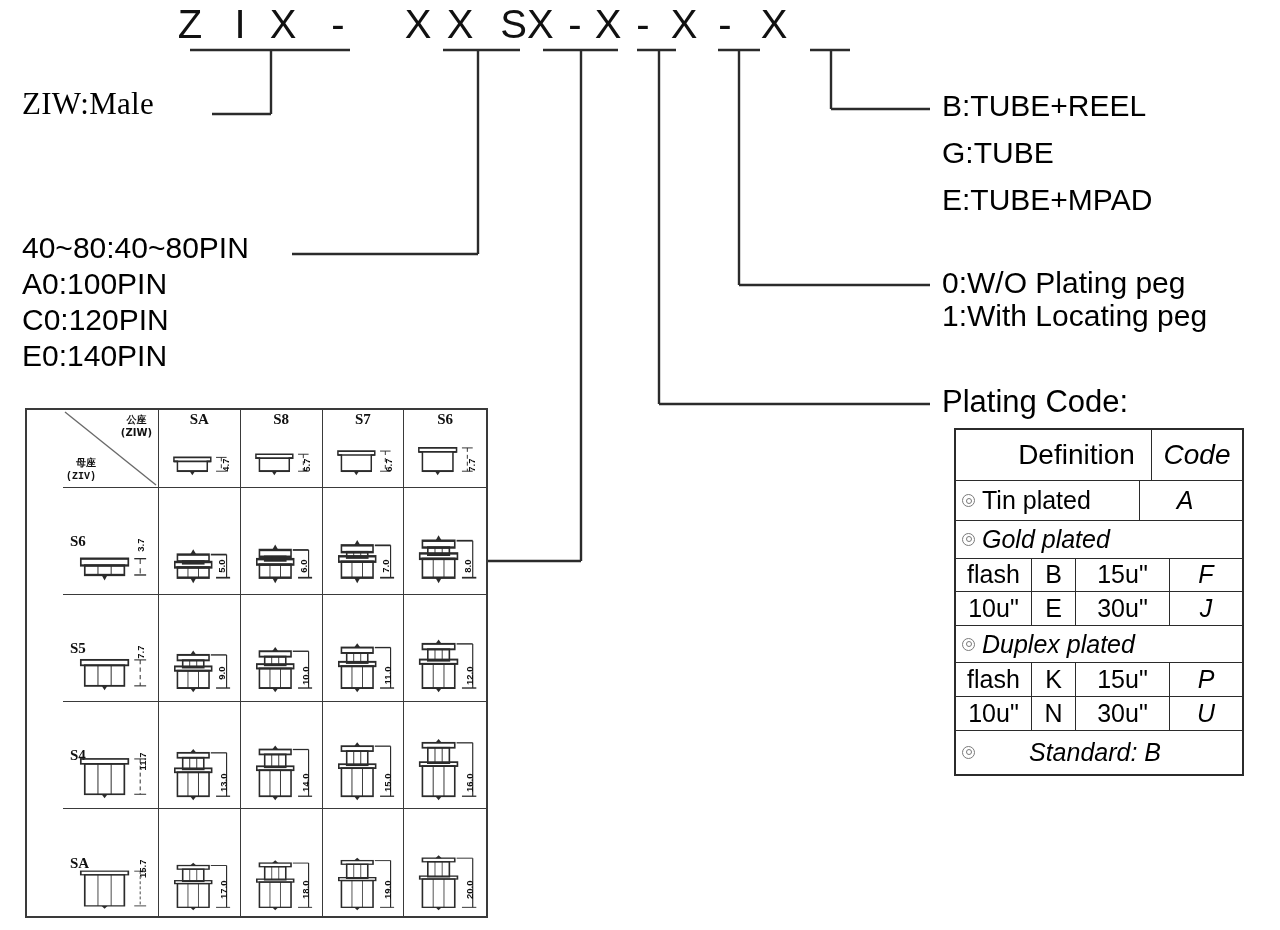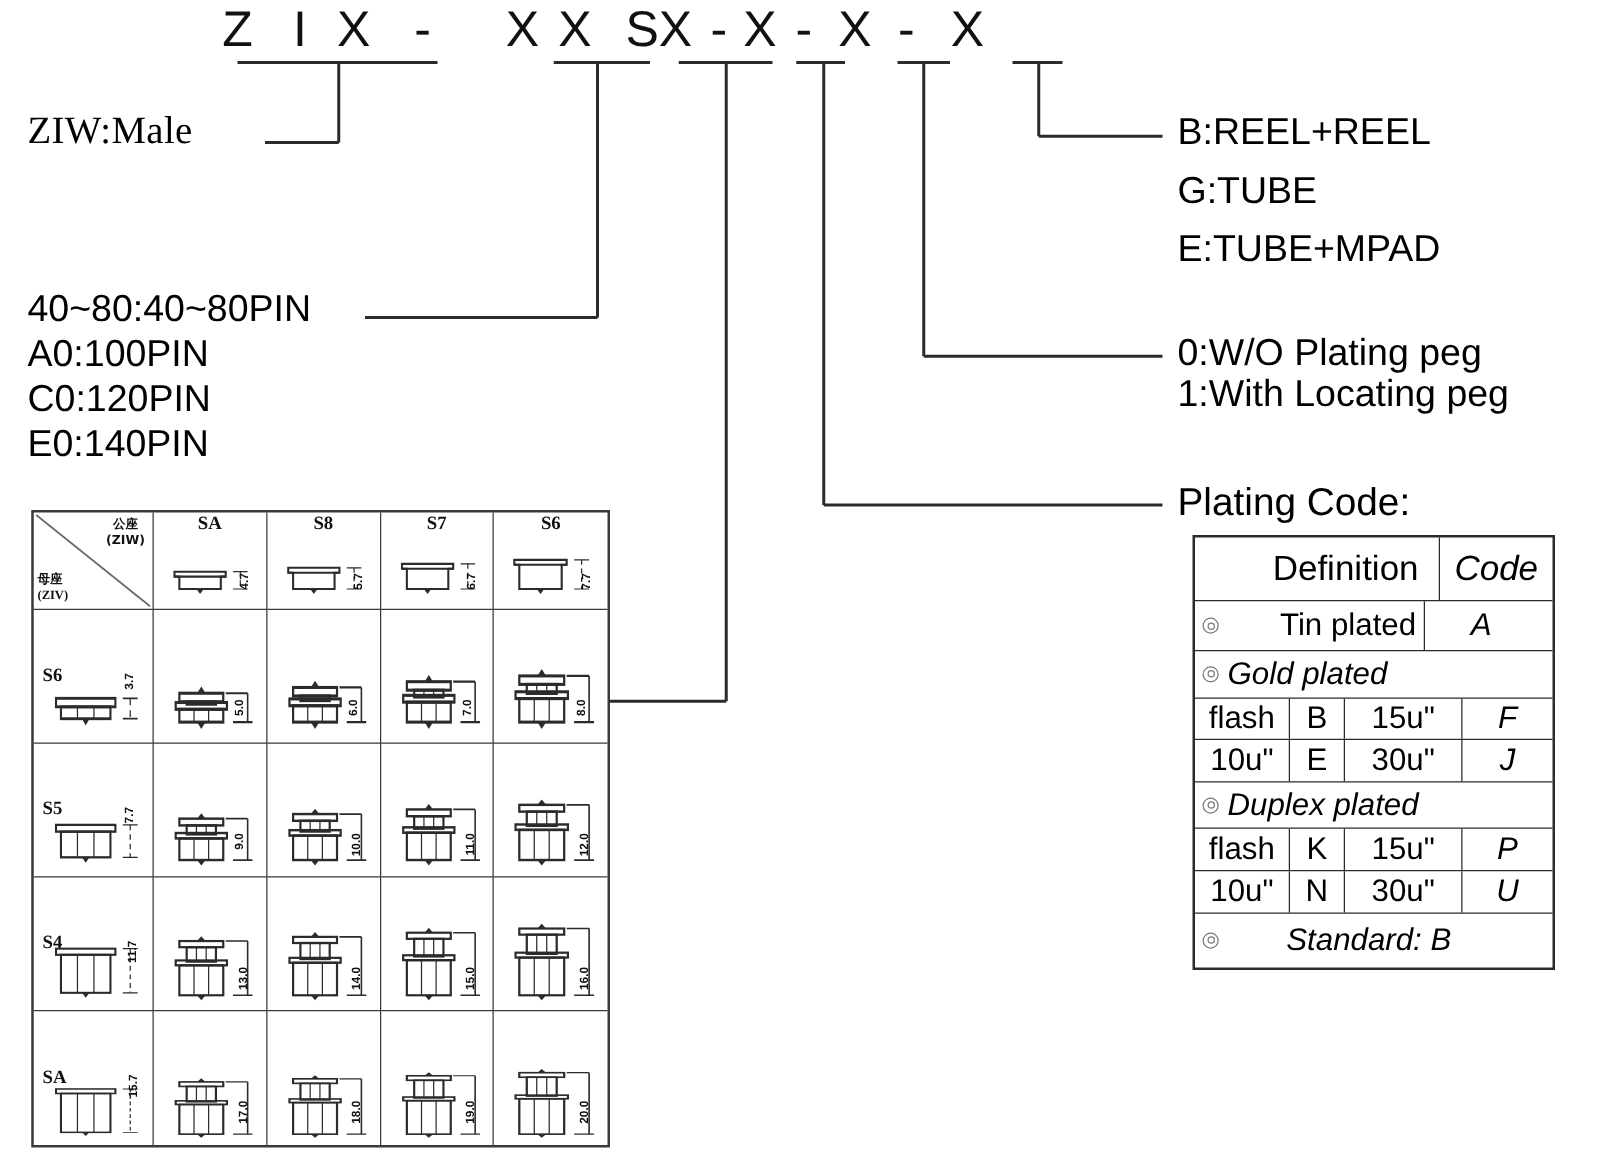--- a/index.html
+++ b/index.html
@@ -52,20 +52,21 @@
   .matrix {
     position: absolute;
     left: 25px; top: 408px;
     width: 463px; height: 510px;
     border: 2px solid #3a3a3a;
     box-sizing: border-box;
     display: grid;
     grid-template-columns: 96px 1fr 1fr 1fr 1fr;
     grid-template-rows: 78px 1fr 1fr 1fr 1fr;
     background: #fff;
+    padding-left: 36px;
   }
   .mx-cell {
     position: relative;
     border-right: 1.6px solid #3a3a3a;
     border-bottom: 1.6px solid #3a3a3a;
     box-sizing: border-box;
     overflow: hidden;
   }
   .mx-cell.lastcol { border-right: none; }
   .mx-cell.lastrow { border-bottom: none; }
@@ -91,22 +92,22 @@
     position: absolute; right: 6px; top: 4px;
     text-align: center;
     font-family: "DejaVu Sans", sans-serif;
     font-size: 10px;
     font-weight: bold;
     line-height: 1.25;
     color: #111;
   }
   .corner-ziv {
     position: absolute; left: 3px; bottom: 4px;
-    text-align: left;
-    font-family: Liberation Serif, serif;
+    text-align: right;
+    font-family: Liberation Mono, monospace;
     font-size: 10px;
     font-weight: bold;
     line-height: 1.25;
     color: #111;
   }
   .dimtxt {
     position: absolute;
     font-family: "Liberation Sans", sans-serif;
     font-size: 9.5px;
     font-weight: bold;
@@ -212,38 +213,38 @@
     </g>
   </svg>
 
   <div class="lbl serif-lbl" style="left:22px; top:88px;">ZIW:Male</div>
 
   <div class="lbl sans-lbl" style="left:22px; top:232px;">40~80:40~80PIN</div>
   <div class="lbl sans-lbl" style="left:22px; top:268px;">A0:100PIN</div>
   <div class="lbl sans-lbl" style="left:22px; top:304px;">C0:120PIN</div>
   <div class="lbl sans-lbl" style="left:22px; top:340px;">E0:140PIN</div>
 
-  <div class="lbl sans-lbl" style="left:942px; top:90px;">B:REEL+REEL</div>
+  <div class="lbl sans-lbl" style="left:942px; top:90px;">B:TUBE+REEL</div>
   <div class="lbl sans-lbl" style="left:942px; top:137px;">G:TUBE</div>
   <div class="lbl sans-lbl" style="left:942px; top:184px;">E:TUBE+MPAD</div>
 
   <div class="lbl sans-lbl" style="left:942px; top:267px;">0:W/O Plating peg</div>
   <div class="lbl sans-lbl" style="left:942px; top:300px;">1:With Locating peg</div>
 
   <div class="lbl sans-lbl plating-title" style="left:942px; top:386px;">Plating Code:</div>
 
   <div class="plating">
 
     <div class="pl-row r-head">
       <div class="pl-c pl-center" style="width:196px;padding-left:48px;">Definition</div>
       <div class="pl-c pl-center" style="width:90px;">Code</div>
     </div>
 
     <div class="pl-row r-tin">
-      <div class="pl-c" style="width:184px;gap:42px;">
+      <div class="pl-c" style="width:184px;">
         <span class="bullet"></span>
         <span>Tin plated</span>
       </div>
       <div class="pl-c pl-center" style="width:90px;">A</div>
     </div>
 
     <div class="pl-row r-gold">
       <div class="pl-c" style="width:286px;">
         <span class="bullet"></span>
         <span>Gold plated</span>

